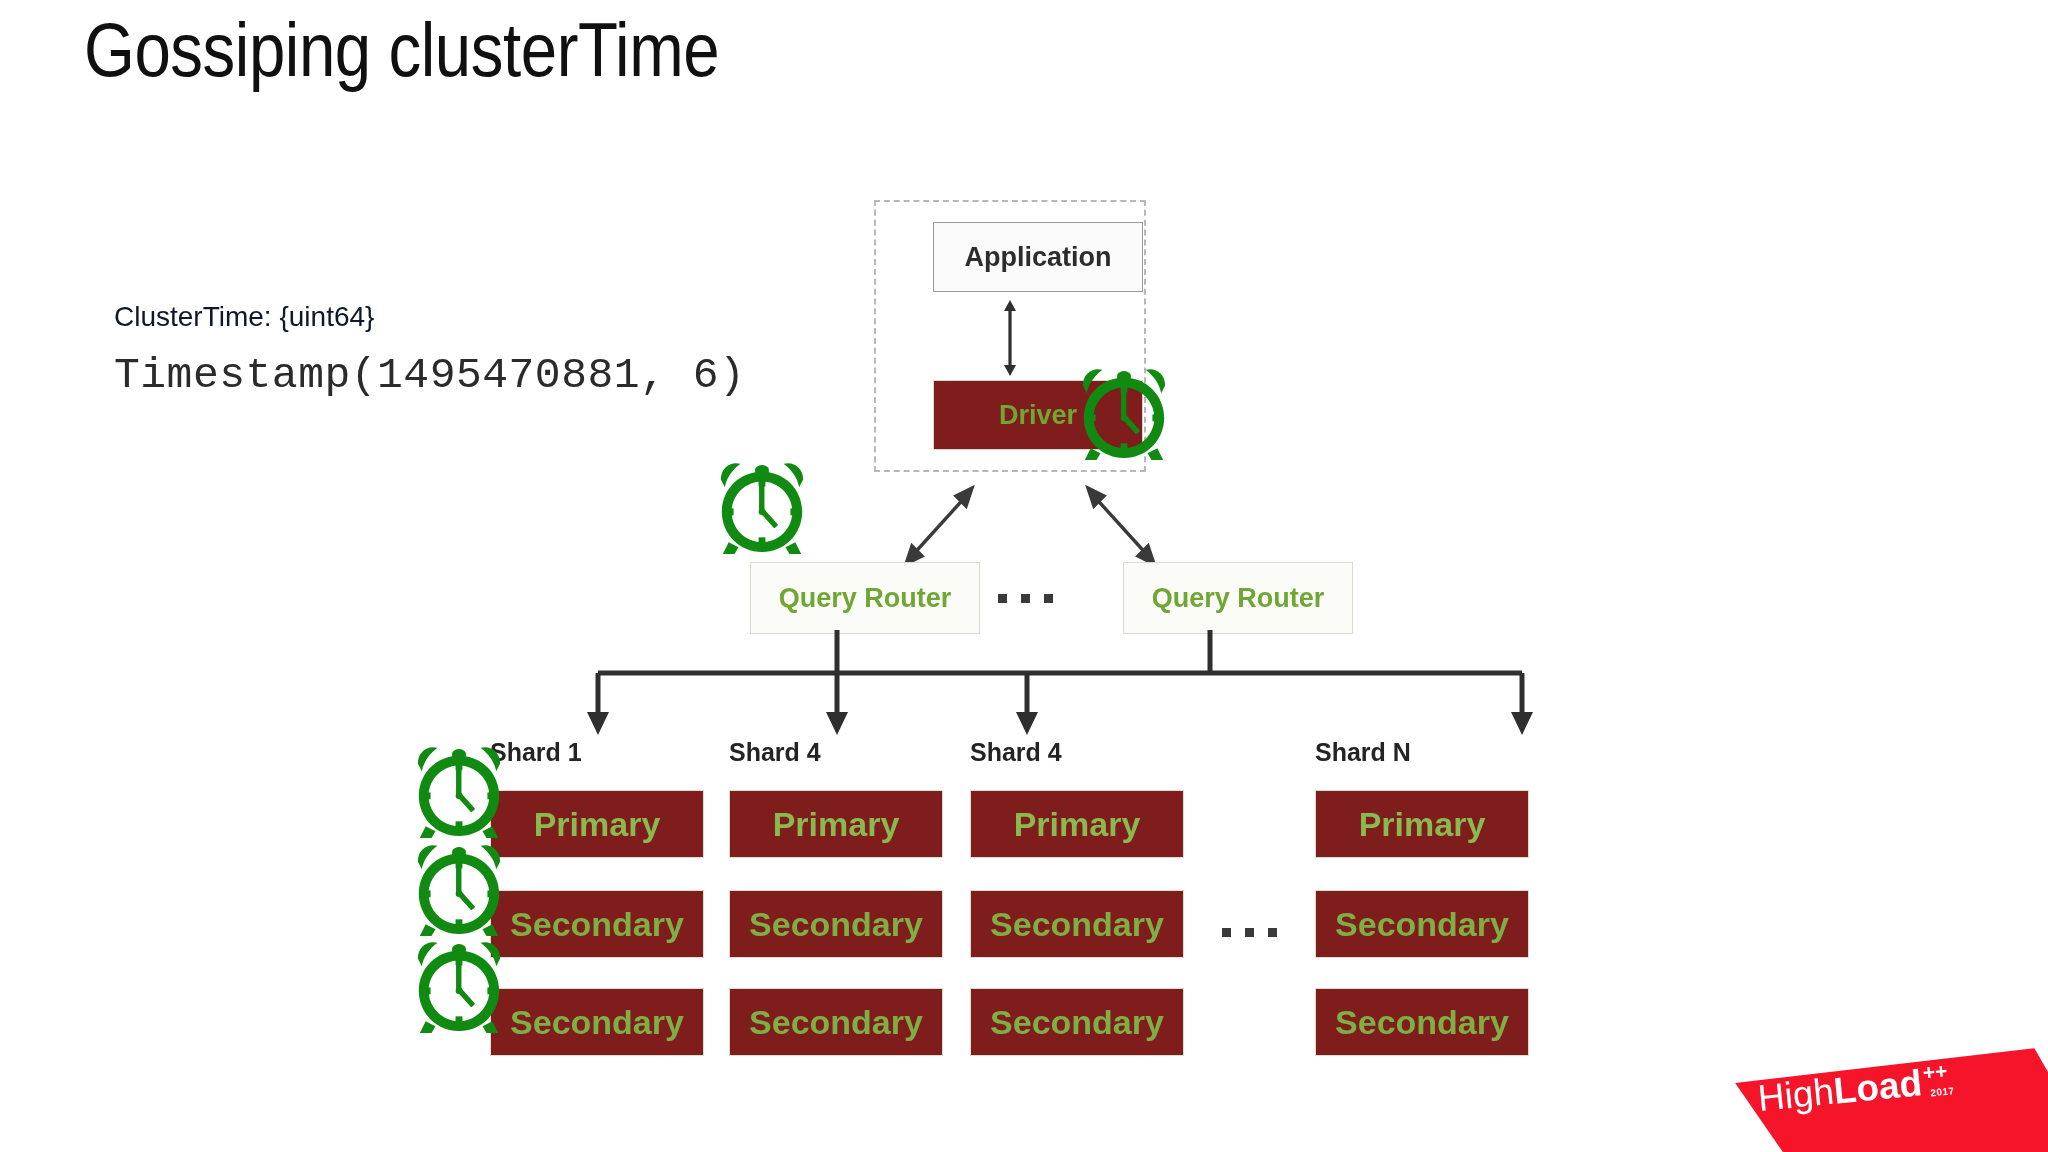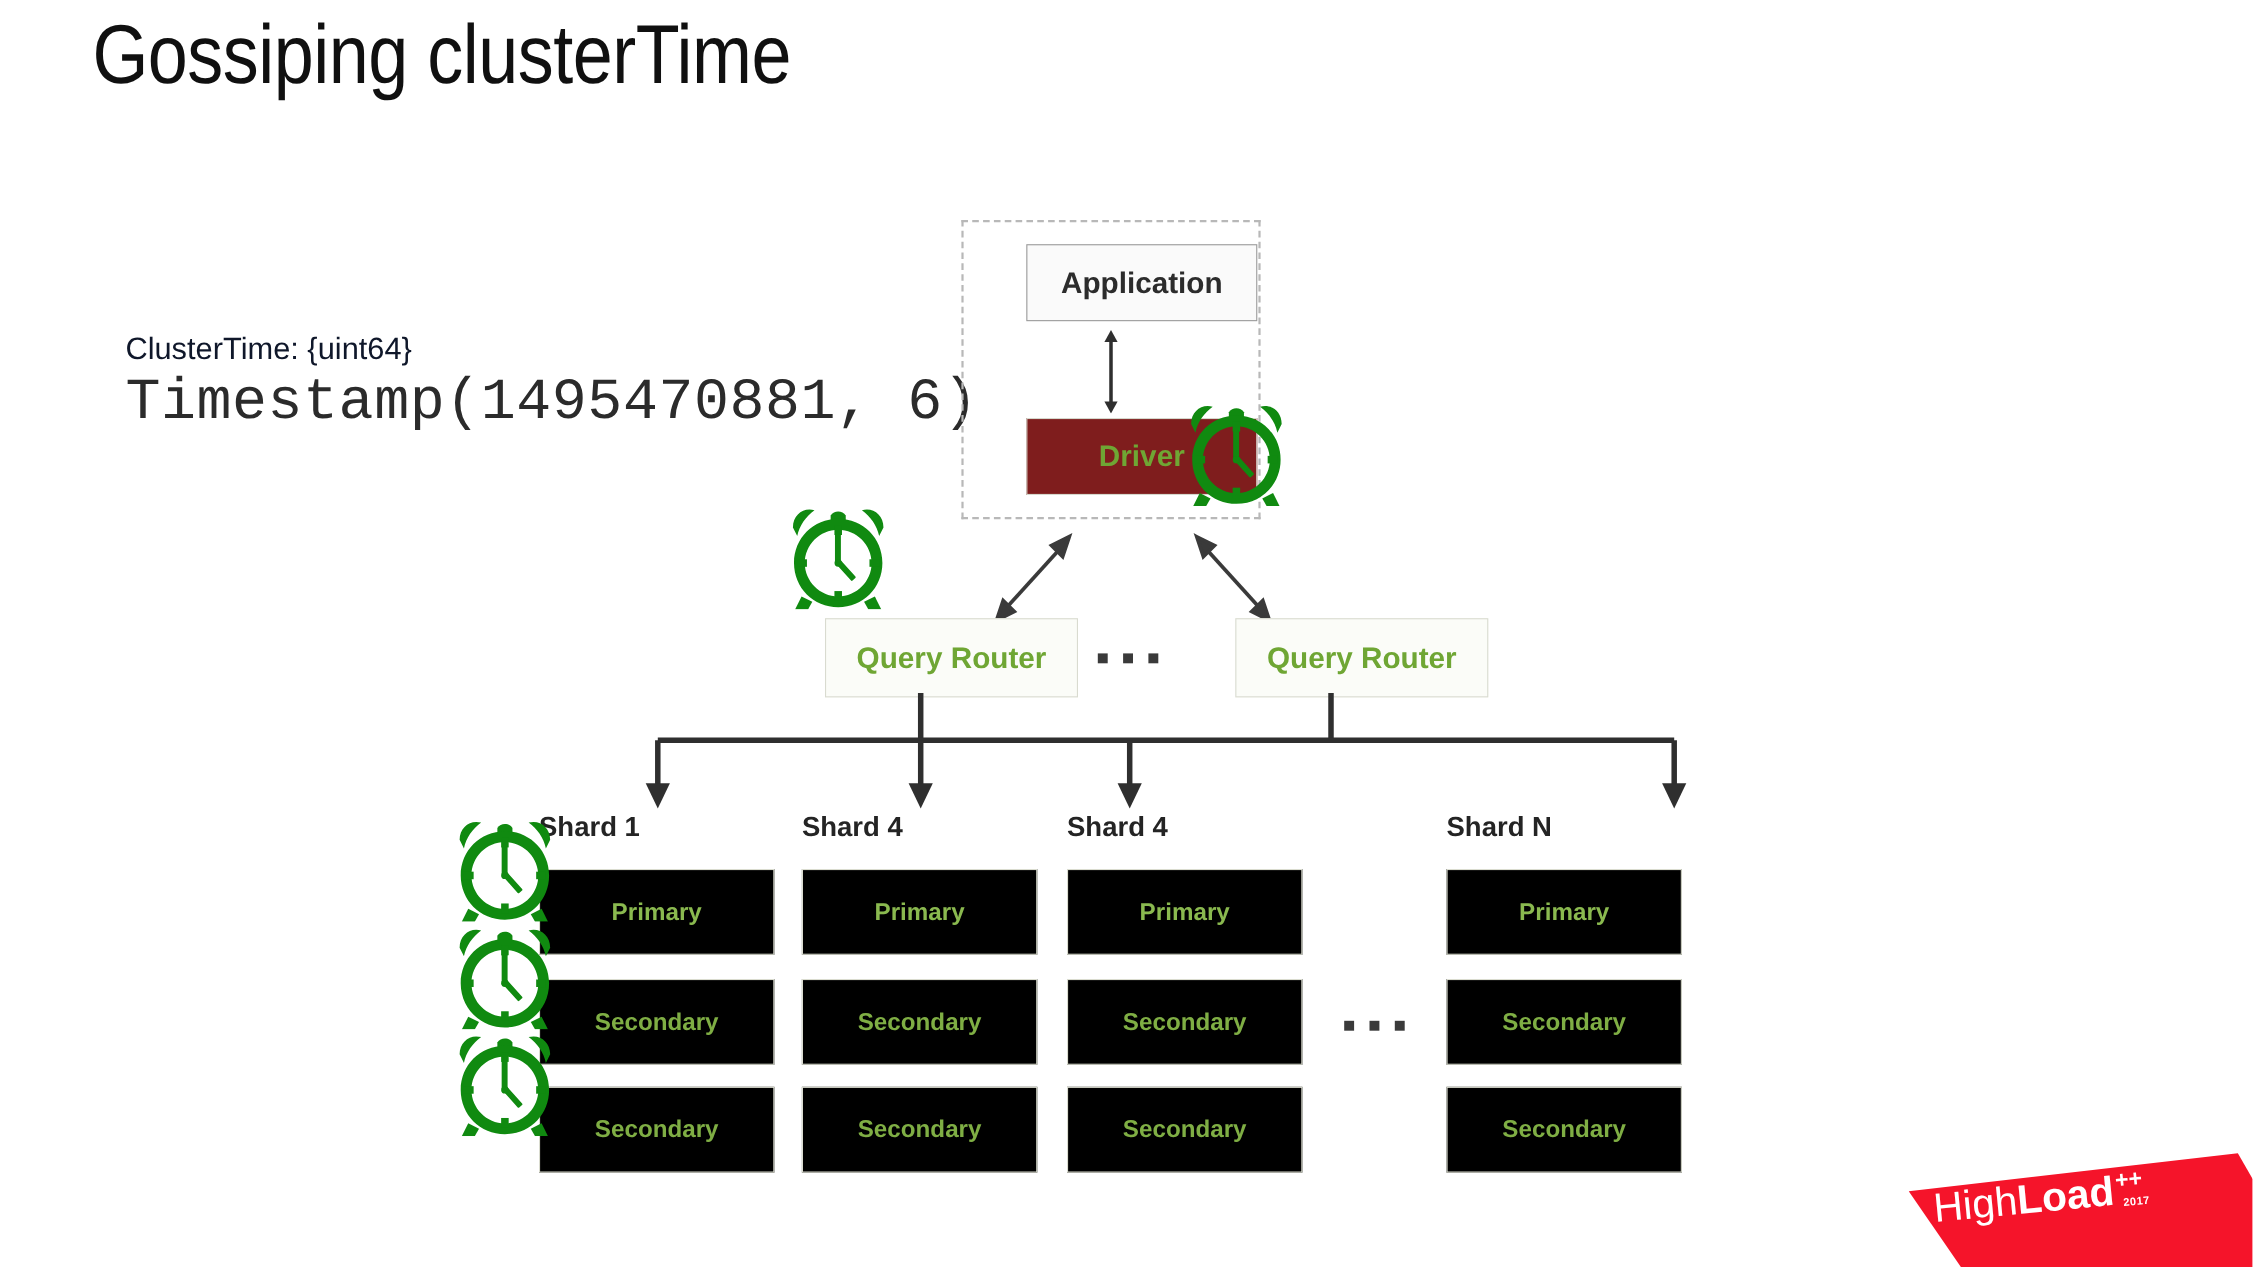--- a/index.html
+++ b/index.html
@@ -41,27 +41,27 @@
   #caption-line-1 {
     font-family: Liberation Sans, sans-serif;
     font-size: 28px;
     font-weight: 400;
     color: #0f172a;
     line-height: 1.22;
     white-space: nowrap;
   }
   #caption-line-2 {
     font-family: "Liberation Mono", monospace;
-    font-size: 53px;
+    font-size: 43px;
     font-weight: 400;
     color: #2b2b2b;
     line-height: 1.22;
     white-space: nowrap;
     letter-spacing: 0.5px;
-    margin-top: 0;
+    margin-top: 16px;
   }
 
   
   #diagram {
     position: absolute;
     left: 0;
     top: 0;
     width: 2048px;
     height: 1152px;
   }
@@ -185,28 +185,28 @@
     font-weight: 700;
     color: #242424;
     white-space: nowrap;
   }
   .member-box {
     position: absolute;
     box-sizing: border-box;
     display: flex;
     align-items: center;
     justify-content: center;
-    background: #000000;
+    background: #7f1d1d;
     border: 1.5px solid #dadccf;
     color: #7fae44;
     font-family: "Liberation Sans", sans-serif;
-    font-size: 22px;
+    font-size: 34px;
     font-weight: 700;
     width: 214px;
-    height: 78px;
+    height: 68px;
   }
   .member-box.primary { color: #8ab94f; }
 
   
   .clock-icon {
     position: absolute;
     width: 98px;
     height: 98px;
   }
   .clock-icon svg { display: block; width: 100%; height: 100%; }

